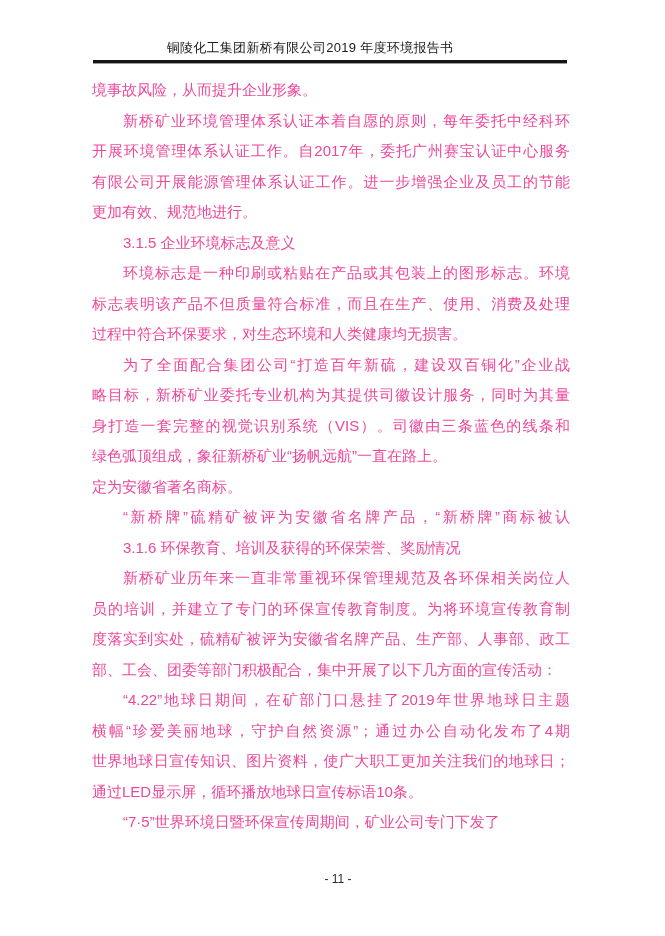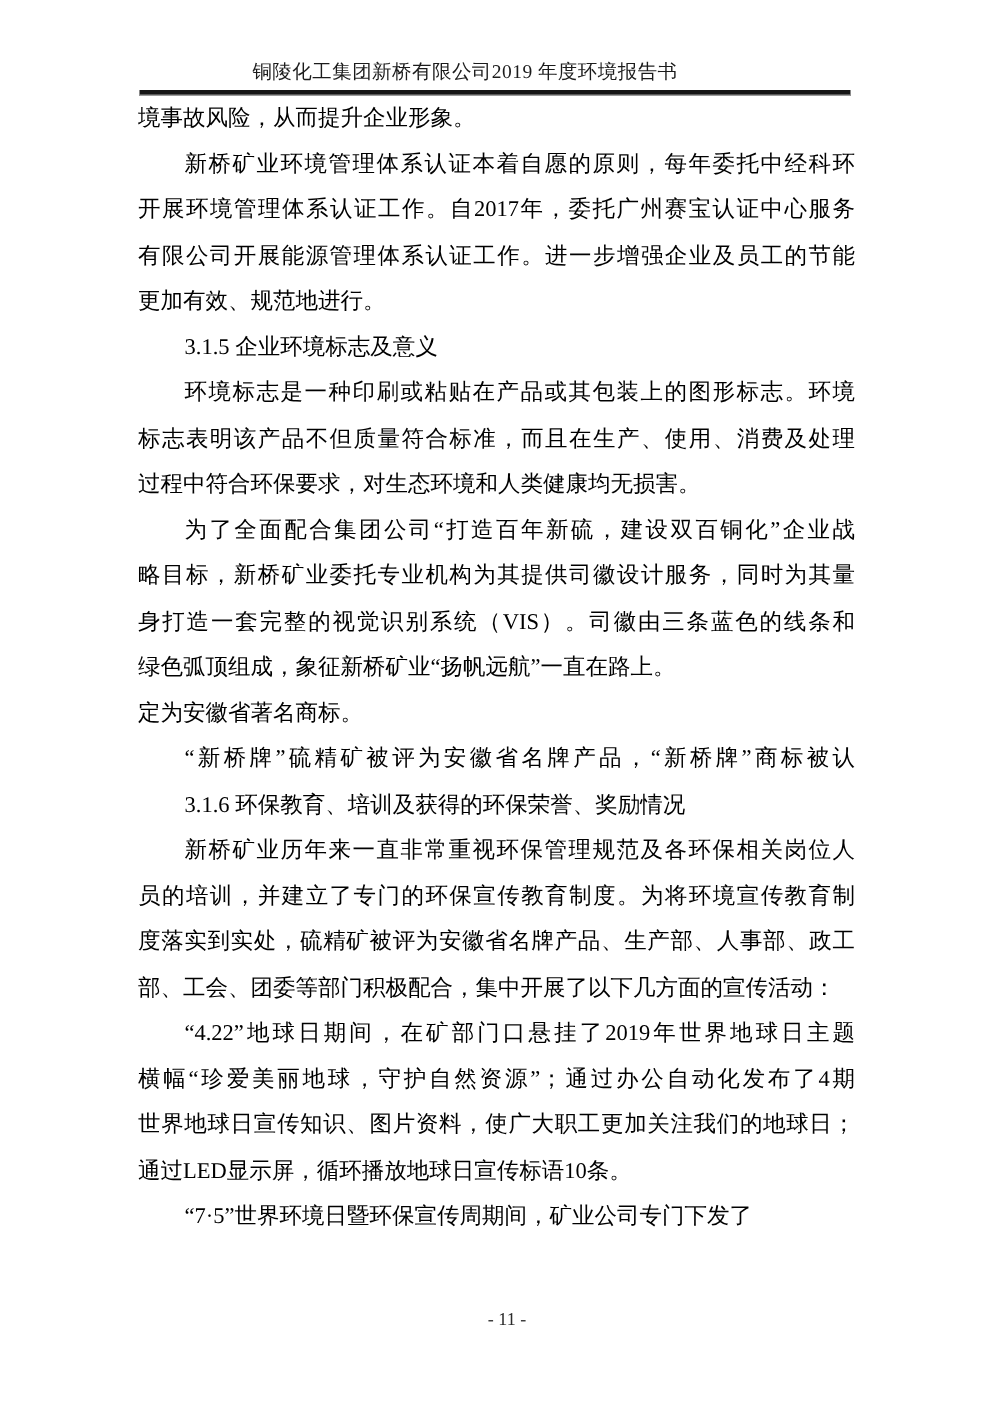--- a/index.html
+++ b/index.html
@@ -6,21 +6,21 @@
     margin: 0;
     padding: 0;
     background: #ffffff;
   }
   .page {
     position: relative;
     width: 620px;
     height: 936px;
     background: #ffffff;
     overflow: hidden;
-    font-family: Liberation Serif, serif;
+    font-family: Liberation Sans, sans-serif;
   }
   .header-title {
     position: absolute;
     top: 39px;
     left: 0;
     width: 100%;
     text-align: center;
     font-size: 13px;
     letter-spacing: 0.3px;
     color: #1b1b1b;
@@ -30,24 +30,24 @@
     position: absolute;
     top: 60px;
     left: 93px;
     width: 474px;
     height: 3px;
     background: #151515;
     border-bottom: 1px solid #9b9b9b;
   }
   .doc-body {
     position: absolute;
-    top: 64px;
+    top: 75px;
     left: 92px;
     width: 478px;
-    color: #000000;
+    color: #ec4899;
   }
   .line {
     height: 30.5px;
     line-height: 30.6px;
     font-size: 15px;
     text-align: justify;
     text-align-last: justify;
     overflow: hidden;
   }
   .line.para-end {

